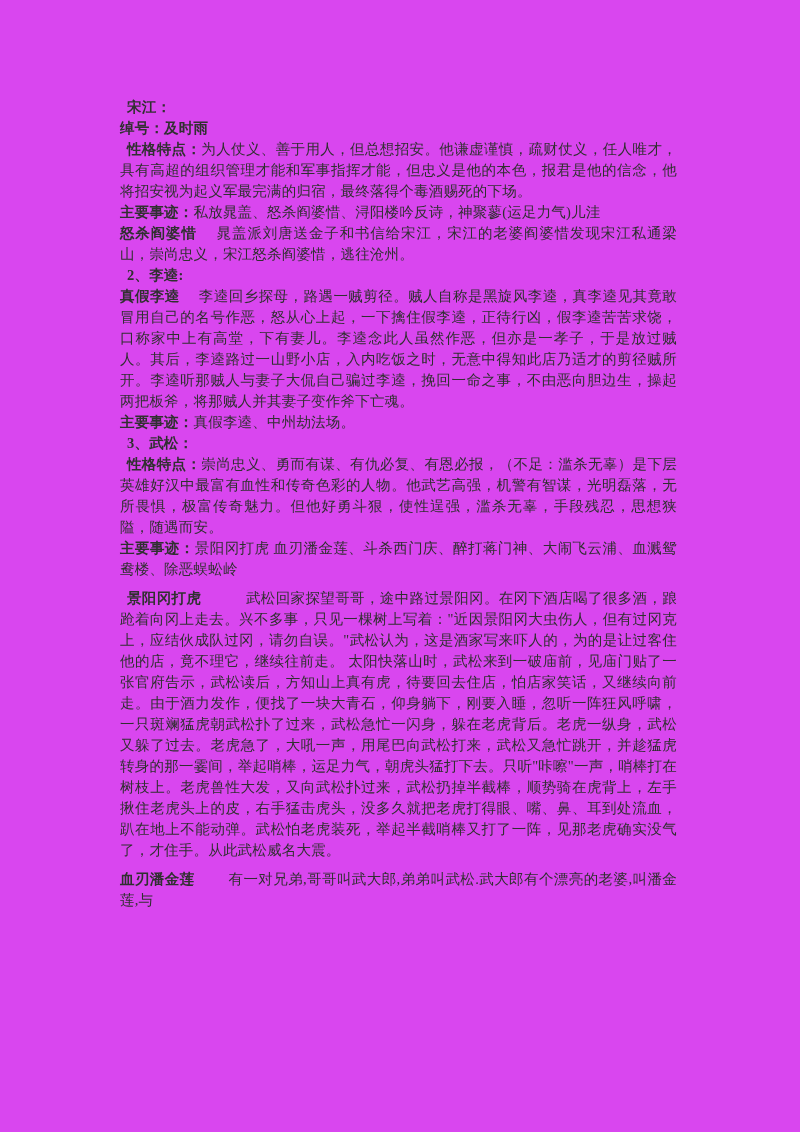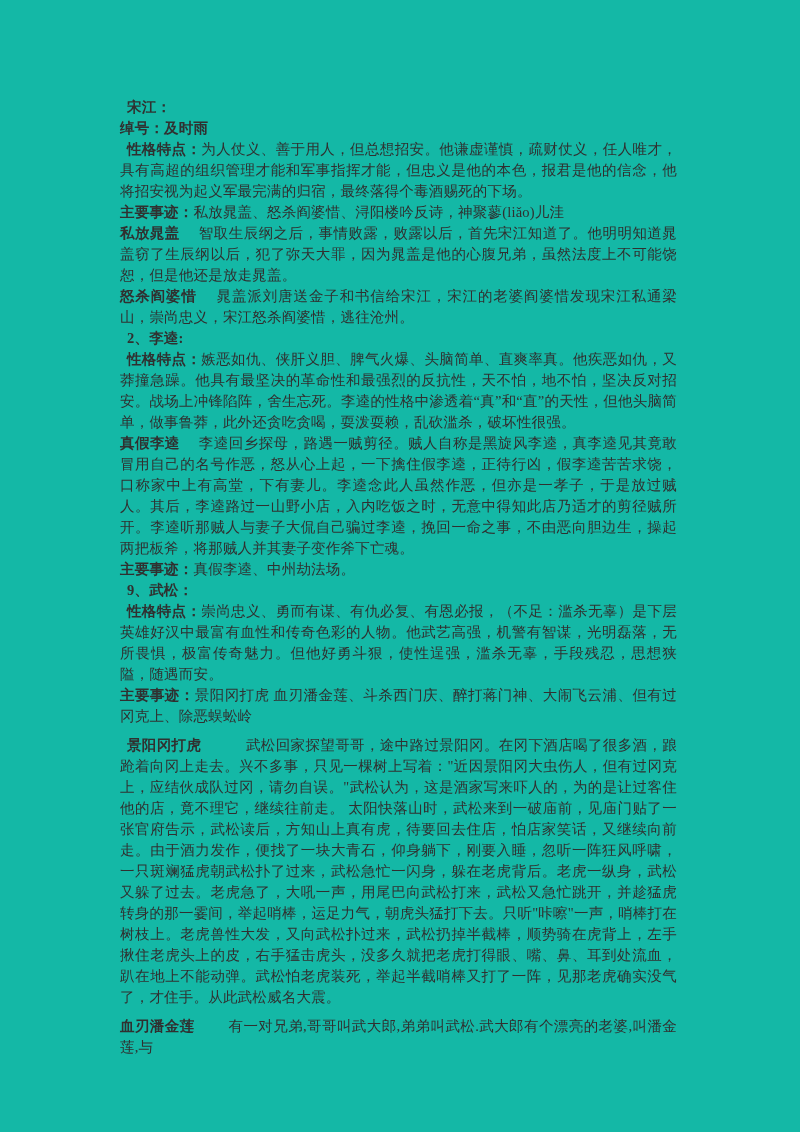--- a/index.html
+++ b/index.html
@@ -4,21 +4,21 @@
 <style>
   html, body {
     margin: 0;
     padding: 0;
     background: #ffffff;
   }
   .page {
     position: relative;
     width: 800px;
     height: 1132px;
-    background: #14b8a6;
+    background: #d946ef;
     overflow: hidden;
   }
   .doc-body {
     position: absolute;
     left: 120px;
     top: 97px;
     width: 557px;
     font-family: "Liberation Serif", "DejaVu Serif", serif;
     font-size: 14.5px;
     line-height: 21px;
@@ -40,26 +40,24 @@
   .run.bold { font-weight: 700; }
 </style>
 </head>
 <body>
 
 <div class="page">
   <div class="doc-body">
       <p class="para indent"><span class="run bold">宋江：</span></p>
       <p class="para"><span class="run bold">绰号：及时雨</span></p>
       <p class="para indent"><span class="run bold">性格特点：</span><span class="run">为人仗义、善于用人，但总想招安。他谦虚谨慎，疏财仗义，任人唯才，具有高超的组织管理才能和军事指挥才能，但忠义是他的本色，报君是他的信念，他将招安视为起义军最完满的归宿，最终落得个毒酒赐死的下场。</span></p>
-      <p class="para"><span class="run bold">主要事迹：</span><span class="run">私放晁盖、怒杀阎婆惜、浔阳楼吟反诗，神聚蓼(liǎo)儿洼</span></p>
-      <p class="para"><span class="run bold">私放晁盖</span><span class="run">　 智取生辰纲之后，事情败露，败露以后，首先宋江知道了。他明明知道晁盖窃了生辰纲以后，犯了弥天大罪，因为晁盖是他的心腹兄弟，虽然法度上不可能饶恕，但是他还是放走晁盖。</span></p>
+      <p class="para"><span class="run bold">主要事迹：</span><span class="run">私放晁盖、怒杀阎婆惜、浔阳楼吟反诗，神聚蓼(运足力气)儿洼</span></p>
       <p class="para"><span class="run bold">怒杀阎婆惜</span><span class="run">　 晁盖派刘唐送金子和书信给宋江，宋江的老婆阎婆惜发现宋江私通梁山，崇尚忠义，宋江怒杀阎婆惜，逃往沧州。</span></p>
       <p class="para indent"><span class="run bold">2、李逵:</span></p>
-      <p class="para indent"><span class="run bold">性格特点：</span><span class="run">嫉恶如仇、侠肝义胆、脾气火爆、头脑简单、直爽率真。他疾恶如仇，又莽撞急躁。他具有最坚决的革命性和最强烈的反抗性，天不怕，地不怕，坚决反对招安。战场上冲锋陷阵，舍生忘死。李逵的性格中渗透着“真”和“直”的天性，但他头脑简单，做事鲁莽，此外还贪吃贪喝，耍泼耍赖，乱砍滥杀，破坏性很强。</span></p>
       <p class="para"><span class="run bold">真假李逵</span><span class="run">　 李逵回乡探母，路遇一贼剪径。贼人自称是黑旋风李逵，真李逵见其竟敢冒用自己的名号作恶，怒从心上起，一下擒住假李逵，正待行凶，假李逵苦苦求饶，口称家中上有高堂，下有妻儿。李逵念此人虽然作恶，但亦是一孝子，于是放过贼人。其后，李逵路过一山野小店，入内吃饭之时，无意中得知此店乃适才的剪径贼所开。李逵听那贼人与妻子大侃自己骗过李逵，挽回一命之事，不由恶向胆边生，操起两把板斧，将那贼人并其妻子变作斧下亡魂。</span></p>
       <p class="para"><span class="run bold">主要事迹：</span><span class="run">真假李逵、中州劫法场。</span></p>
-      <p class="para indent"><span class="run bold">9、武松：</span></p>
+      <p class="para indent"><span class="run bold">3、武松：</span></p>
       <p class="para indent"><span class="run bold">性格特点：</span><span class="run">崇尚忠义、勇而有谋、有仇必复、有恩必报，（不足：滥杀无辜）是下层英雄好汉中最富有血性和传奇色彩的人物。他武艺高强，机警有智谋，光明磊落，无所畏惧，极富传奇魅力。但他好勇斗狠，使性逞强，滥杀无辜，手段残忍，思想狭隘，随遇而安。</span></p>
-      <p class="para"><span class="run bold">主要事迹：</span><span class="run">景阳冈打虎 血刃潘金莲、斗杀西门庆、醉打蒋门神、大闹飞云浦、但有过冈克上、除恶蜈蚣岭</span></p>
+      <p class="para"><span class="run bold">主要事迹：</span><span class="run">景阳冈打虎 血刃潘金莲、斗杀西门庆、醉打蒋门神、大闹飞云浦、血溅鸳鸯楼、除恶蜈蚣岭</span></p>
       <p class="para indent space-before"><span class="run bold">景阳冈打虎</span><span class="run">　　　武松回家探望哥哥，途中路过景阳冈。在冈下酒店喝了很多酒，踉跄着向冈上走去。兴不多事，只见一棵树上写着："近因景阳冈大虫伤人，但有过冈克上，应结伙成队过冈，请勿自误。"武松认为，这是酒家写来吓人的，为的是让过客住他的店，竟不理它，继续往前走。 太阳快落山时，武松来到一破庙前，见庙门贴了一张官府告示，武松读后，方知山上真有虎，待要回去住店，怕店家笑话，又继续向前走。由于酒力发作，便找了一块大青石，仰身躺下，刚要入睡，忽听一阵狂风呼啸，一只斑斓猛虎朝武松扑了过来，武松急忙一闪身，躲在老虎背后。老虎一纵身，武松又躲了过去。老虎急了，大吼一声，用尾巴向武松打来，武松又急忙跳开，并趁猛虎转身的那一霎间，举起哨棒，运足力气，朝虎头猛打下去。只听"咔嚓"一声，哨棒打在树枝上。老虎兽性大发，又向武松扑过来，武松扔掉半截棒，顺势骑在虎背上，左手揪住老虎头上的皮，右手猛击虎头，没多久就把老虎打得眼、嘴、鼻、耳到处流血，趴在地上不能动弹。武松怕老虎装死，举起半截哨棒又打了一阵，见那老虎确实没气了，才住手。从此武松威名大震。</span></p>
       <p class="para space-before"><span class="run bold">血刃潘金莲</span><span class="run">　　 有一对兄弟,哥哥叫武大郎,弟弟叫武松.武大郎有个漂亮的老婆,叫潘金莲,与</span></p>
     </div>
 </div>
 
 </body></html>

